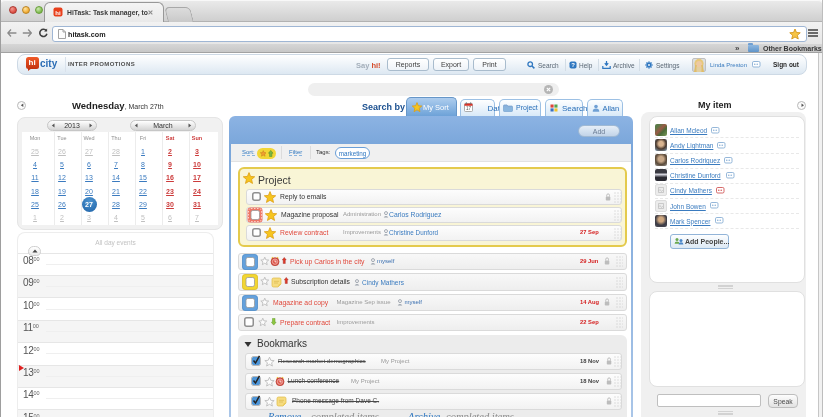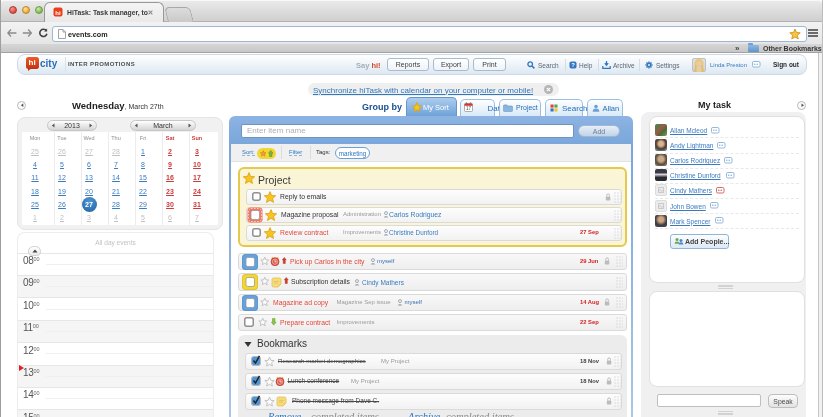--- a/index.html
+++ b/index.html
@@ -28,21 +28,21 @@
     </svg>
 <svg class="a" style="left:38px;top:27.5px;" width="10" height="10" viewBox="0 0 10 10">
       <path d="M8.4 2.9 A3.6 3.6 0 1 0 8.9 5.8" stroke="#3f3f3f" stroke-width="1.6" fill="none"></path>
       <path d="M9.1 0.5 V3.5 H6.1 Z" fill="#3f3f3f"></path>
     </svg>
 <div class="a" style="left:52px;top:26px;width:755px;height:16px;background:#fff;border:1.5px solid #9fb6d4;border-radius:3px;"></div>
 <svg class="a" style="left:57.5px;top:29px;" width="8" height="10" viewBox="0 0 8 10">
       <path d="M0.5 0.5 H5 L7.5 3 V9.5 H0.5 Z" fill="#fdfdfd" stroke="#9a9a9a" stroke-width="0.9"></path>
       <path d="M5 0.5 V3 H7.5" fill="none" stroke="#9a9a9a" stroke-width="0.9"></path>
     </svg>
-<div class="a nw" style="left:68px;top:30px;font-size:7.2px;font-weight:bold;color:#222;">events.com</div>
+<div class="a nw" style="left:68px;top:30px;font-size:7.2px;font-weight:bold;color:#222;">hitask.com</div>
 <svg class="a" style="left:789px;top:28px;" width="12" height="13" viewBox="0 0 12 13">
       <path d="M6.00,1.00 L7.45,4.50 L11.23,4.80 L8.35,7.26 L9.23,10.95 L6.00,8.97 L2.77,10.95 L3.65,7.26 L0.77,4.80 L4.55,4.50 Z" fill="#f6c445" stroke="#d79d28" stroke-width="1"></path>
     </svg>
 <div class="a" style="left:808px;top:29px;width:10px;height:2px;background:#6a6a6a;box-shadow:0 3px 0 #6a6a6a, 0 6px 0 #6a6a6a;"></div>
 <div class="a" style="left:0;top:44px;width:823px;height:9px;background:linear-gradient(#d6d6d6,#c7c7c7);border-bottom:1px solid #a2a2a2;"></div>
 <div class="a nw" style="left:735px;top:44px;font-size:8px;font-weight:bold;color:#444;">»</div>
 <div class="a" style="left:748px;top:44.5px;width:11px;height:7px;background:linear-gradient(#8fb8e0,#5f94c9);border-radius:1px;"></div>
 <div class="a" style="left:748px;top:43px;width:5px;height:2px;background:#6f9fd2;border-radius:1px 1px 0 0;"></div>
 <div class="a nw" style="left:763px;top:44.5px;font-size:7px;font-weight:bold;color:#363636;">Other Bookmarks</div>
 <div class="a" style="left:0;top:0;width:1px;height:417px;background:#9e9e9e;"></div>
@@ -102,26 +102,25 @@
       <path d="M11 7 Q11.4 13 12.2 14 L9.4 14 Q10 10 9.2 7 Z" fill="#e0bd6a"></path>
     </svg>
 <div class="a nw" style="left:710px;top:61.5px;font-size:6px;color:#3a7bbf;">Linda Preston</div>
 <svg class="a" style="left:752px;top:61px;" width="9" height="7" viewBox="0 0 9 7">
       <rect x="0.5" y="0.5" width="7.5" height="5.5" rx="1.3" fill="#fff" stroke="#7aa4cf" stroke-width="0.8"></rect>
 <circle cx="2.8" cy="3.2" r="0.7" fill="#7aa4cf"></circle>
       <circle cx="5.2" cy="3.2" r="0.7" fill="#7aa4cf"></circle>
     </svg>
 <div class="a nw" style="left:773px;top:61px;font-size:6.5px;font-weight:bold;color:#2c2c2c;">Sign out</div>
 <div class="a" style="left:308px;top:83px;width:251px;height:13px;background:#efefef;border-radius:7px;"></div>
-<div class="a nw" style="left:313px;top:85.5px;font-size:8px;color:#2f77c0;text-decoration:underline;">Synchronize hiTask with calendar on your computer or mobile!</div>
 <div class="a" style="left:544px;top:85px;width:9px;height:9px;background:#b5b5b5;border-radius:50%;"></div>
 <svg class="a" style="left:546px;top:87px;" width="5" height="5" viewBox="0 0 5 5">
       <path d="M0.8 0.8 L4.2 4.2 M4.2 0.8 L0.8 4.2" stroke="#fff" stroke-width="1.1"></path>
     </svg>
-<div class="a nw" style="left:362px;top:102px;font-size:9px;font-weight:bold;color:#1a4f8f;">Group by</div>
+<div class="a nw" style="left:362px;top:102px;font-size:9px;font-weight:bold;color:#1a4f8f;">Search by</div>
 <div class="a" style="left:406px;top:97px;width:51px;height:19px;background:linear-gradient(#aecdee,#6da2d8);border:1px solid #6696c8;border-bottom:none;border-radius:5px 5px 0 0;"></div>
 <svg class="a" style="left:411.5px;top:102px;" width="10" height="11" viewBox="0 0 10 11">
       <path d="M5.00,0.60 L6.32,3.78 L9.76,4.05 L7.14,6.30 L7.94,9.65 L5.00,7.85 L2.06,9.65 L2.86,6.30 L0.24,4.05 L3.68,3.78 Z" fill="#f6c51e" stroke="#dd9d12" stroke-width="0.8"></path>
     </svg>
 <div class="a nw" style="left:423px;top:103px;font-size:7.5px;color:#fff;">My Sort</div>
 <div class="a" style="left:460px;top:99px;width:35px;height:17px;background:linear-gradient(#feffff,#d8e9f8);border:1px solid #9cc0e4;border-bottom:none;border-radius:5px 5px 0 0;"></div>
 <svg class="a" style="left:464px;top:102px;" width="9" height="10" viewBox="0 0 9 10">
       <rect x="0.5" y="1.5" width="8" height="8" rx="1" fill="#fff" stroke="#999" stroke-width="0.8"></rect>
 <path d="M0.5 2.5 a1 1 0 0 1 1-1 h6 a1 1 0 0 1 1 1 V3.8 H0.5 Z" fill="#d93025"></path>
 <rect x="1.8" y="0.4" width="1.1" height="1.8" fill="#777"></rect>
@@ -145,21 +144,20 @@
 <div class="a nw" style="left:562px;top:104px;font-size:8px;color:#2a6fb8;">Search</div>
 <div class="a" style="left:587px;top:99px;width:36px;height:17px;background:linear-gradient(#feffff,#d8e9f8);border:1px solid #9cc0e4;border-bottom:none;border-radius:5px 5px 0 0;"></div>
 <svg class="a" style="left:592px;top:104px;" width="8" height="8" viewBox="0 0 8 8">
       <circle cx="4" cy="2.5" r="1.8" fill="#6fa0d4"></circle>
       <path d="M0.7 7.8 a3.3 3.3 0 0 1 6.6 0 Z" fill="#6fa0d4"></path>
     </svg>
 <div class="a nw" style="left:602.5px;top:104px;font-size:7.5px;color:#2a6fb8;">Allan</div>
 <div class="a" style="left:229px;top:116px;width:404px;height:301px;background:linear-gradient(#8cb3e3,#7aa6da 30px,#aac6e8);border-radius:6px 6px 0 0;"></div>
 <div class="a" style="left:231px;top:144px;width:400px;height:273px;background:#fff;"></div>
 <div class="a" style="left:231px;top:144px;width:400px;height:18px;background:#f0f0f0;border-bottom:1px solid #e2e2e2;"></div>
-<div class="a" style="left:241px;top:124px;width:333px;height:14px;background:#fff;border:1px solid #6f94bd;border-radius:2px;font-size:8px;color:#b0b0b0;line-height:12.5px;padding-left:5px;">Enter item name</div>
 <div class="a" style="left:578px;top:125px;width:42px;height:12px;background:linear-gradient(#e6eef7,#c2d4e8);border:1px solid #9fb9d4;border-radius:7px;font-size:7px;color:#6b7c94;text-align:center;line-height:11px;">Add</div>
 <div class="a nw" style="left:242px;top:149px;font-size:6px;color:#2f77c0;border-bottom:1px dashed #8ab4de;">Sort:</div>
 <div class="a" style="left:257px;top:147.5px;width:19px;height:11px;background:#f2d636;border-radius:6px;"></div>
 <svg class="a" style="left:259.5px;top:149.5px;" width="6.5" height="7" viewBox="0 0 6.5 7">
       <path d="M3.25,0.60 L4.07,2.57 L6.20,2.74 L4.58,4.13 L5.07,6.21 L3.25,5.10 L1.43,6.21 L1.92,4.13 L0.30,2.74 L2.43,2.57 Z" fill="#f0a030" stroke="#c87820" stroke-width="0.5"></path>
     </svg>
 <svg class="a" style="left:268px;top:149.5px;" width="5.5" height="7" viewBox="0 0 5.5 7">
       <path d="M2.75 0.4 L5 3.2 H3.9 V6.6 H1.6 V3.2 H0.5 Z" fill="#7ab648" stroke="#4a8a20" stroke-width="0.5"></path>
     </svg>
 <div class="a" style="left:281px;top:146px;width:1px;height:13px;background:#dcdcdc;"></div>
@@ -483,21 +481,21 @@
 <div class="a" style="left:18px;top:409.29999999999995px;width:195px;height:22.4px;background:#f5f5f5;"></div>
 <div class="a" style="left:18px;top:409.29999999999995px;width:195px;height:1px;background:#e6e6e6;"></div>
 
 <div class="a nw" style="left:23px;top:411.79999999999995px;font-size:10px;color:#555;letter-spacing:-0.3px;">15<span style="font-size:5.5px;vertical-align:3.5px;color:#666;letter-spacing:0;">00</span></div>
 <div class="a" style="left:28px;top:246px;width:13px;height:10px;background:linear-gradient(#ffffff,#ebebeb);border:1px solid #cfcfcf;border-radius:6px 6px 5px 5px;"></div>
 <svg class="a" style="left:31.5px;top:248.5px;" width="6" height="4" viewBox="0 0 6 4">
       <path d="M3 0.4 L5.6 3.6 H0.4 Z" fill="#444"></path>
     </svg>
 <div class="a" style="left:18.5px;top:364.5px;width:0;height:0;border-left:5.5px solid #e02020;border-top:3.5px solid transparent;border-bottom:3.5px solid transparent;"></div>
 <div class="a" style="left:641px;top:112px;width:165px;height:305px;background:#f0f0f0;border-radius:8px 8px 0 0;"></div>
-<div class="a nw" style="left:698px;top:100px;font-size:9px;font-weight:bold;color:#1d1d1d;">My task</div>
+<div class="a nw" style="left:698px;top:100px;font-size:9px;font-weight:bold;color:#1d1d1d;">My item</div>
 <div class="a" style="left:797px;top:100.5px;width:9px;height:9px;border:1px solid #b8b8b8;border-radius:50%;background:#fbfbfb;"></div>
 <svg class="a" style="left:800.5px;top:103px;" width="4" height="4.5" viewBox="0 0 4 4.5">
       <path d="M0.5 0.4 L3 2.25 L0.5 4.1 Z" fill="#555"></path>
     </svg>
 <div class="a" style="left:649px;top:116px;width:156px;height:167px;background:#fff;border:1px solid #e0e0e0;border-radius:8px;"></div>
 <div class="a" style="left:655px;top:124.0px;width:12px;height:12px;border-radius:2px;background:linear-gradient(135deg,#5a7a48 20%,#9a5a46 45%,#4a6a38 65%,#7a9a58);"></div>
 <div class="a nw" style="left:670px;top:127.0px;font-size:6.5px;color:#3a7bbf;text-decoration:underline;">Allan Mcleod</div>
 <svg class="a" style="left:711.2px;top:126.5px;" width="9" height="7" viewBox="0 0 9 7">
       <rect x="0.5" y="0.5" width="7.5" height="5.5" rx="1.3" fill="#fff" stroke="#7aa4cf" stroke-width="0.8"></rect>
 <circle cx="2.8" cy="3.2" r="0.7" fill="#7aa4cf"></circle>

